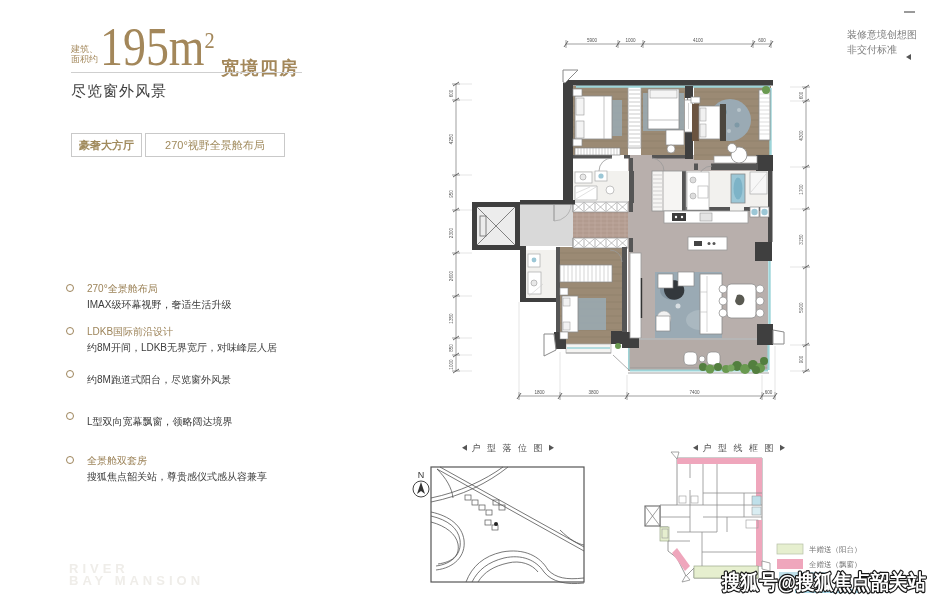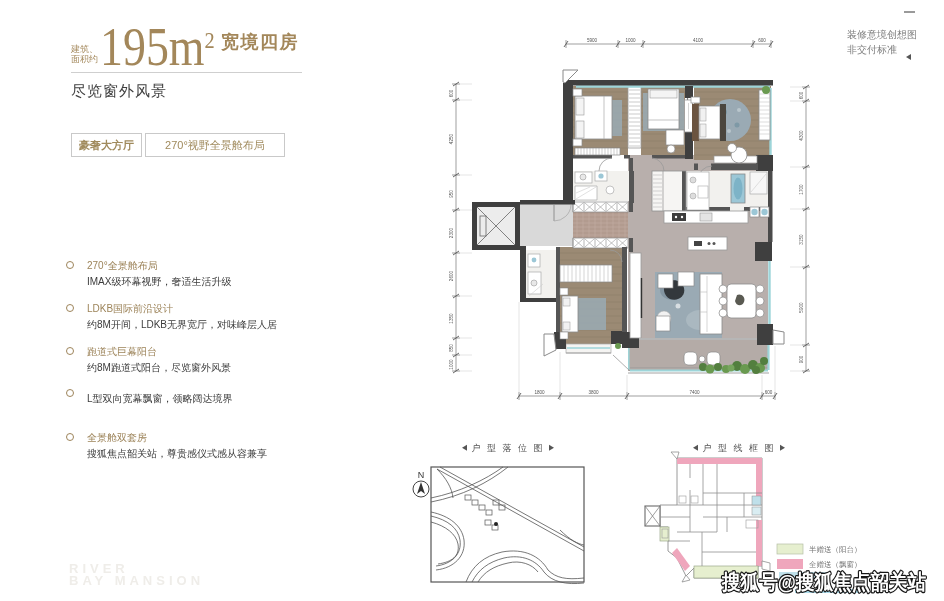--- a/index.html
+++ b/index.html
@@ -3,28 +3,28 @@
 <meta charset="utf-8">
 <style>
   html,body{margin:0;padding:0;}
   body{width:944px;height:601px;position:relative;background:#ffffff;overflow:hidden;
        font-family:"Liberation Sans",sans-serif;}
   .abs{position:absolute;}
   #bigtitle{left:100px;top:13px;font-family:"Liberation Serif",serif;color:#a3875a;
             font-size:54px;line-height:54px;transform:scaleX(0.85);transform-origin:0 0;}
   #bigtitle sup{font-size:24px;vertical-align:17px;}
   #minor{left:71px;top:44px;font-size:9px;line-height:10px;color:#a3875a;}
-  #roomtype{left:221px;top:30px;font-size:18px;font-weight:bold;color:#a3875a;letter-spacing:1.5px;}
+  #roomtype{left:221px;top:56px;font-size:18px;font-weight:bold;color:#a3875a;letter-spacing:1.5px;}
   #divider{left:71px;top:72px;width:231px;height:1px;background:#cfcfcf;}
   #subtitle{left:71px;top:82px;font-size:15px;color:#3f3f3f;letter-spacing:1px;}
   .tag{border:1px solid #c9c9c9;color:#a08a5c;font-size:11px;height:22px;line-height:22px;
        text-align:center;}
   #tag1{left:71px;top:133px;width:69px;font-weight:bold;}
   #tag2{left:145px;top:133px;width:138px;}
-  .feat{left:64px;width:300px;}
+  .feat{left:64px;width:300px;margin-top:23px;}
   .feat .t{color:#9d845a;font-size:10px;line-height:11px;margin:0 0 0 23px;}
   .feat .b{color:#3c3c3c;font-size:10px;line-height:11px;margin:5px 0 0 23px;}
   .feat .ic{position:absolute;left:2px;top:1px;width:6px;height:6px;border:1.5px solid #9d845a;
             border-radius:50%;}
   #f1{top:260px;} #f2{top:303px;} #f3{top:346px;} #f4{top:388px;} #f5{top:432px;}
   #note{right:27px;top:27px;font-size:10px;line-height:15px;color:#7d7d7d;text-align:left;}
   #notetri{right:33px;top:54px;width:0;height:0;border-top:3px solid transparent;
            border-bottom:3px solid transparent;border-right:5px solid #555555;}
   #topdash{right:29px;top:11px;width:11px;height:2px;background:#9a9a9a;}
   #wm1{left:69px;top:563px;color:#efede9;font-size:13px;letter-spacing:4px;font-weight:bold;line-height:12px;}
@@ -558,21 +558,20 @@
     <div class="t">270°全景舱布局</div>
     <div class="b">IMAX级环幕视野，奢适生活升级</div>
   </div>
 <div class="abs feat" id="f2">
     <span class="ic"></span>
     <div class="t">LDKB国际前沿设计</div>
     <div class="b">约8M开间，LDKB无界宽厅，对味峰层人居</div>
   </div>
 <div class="abs feat" id="f3">
     <span class="ic"></span>
-    <div class="t">跑道式巨幕阳台</div>
     <div class="b">约8M跑道式阳台，尽览窗外风景</div>
   </div>
 <div class="abs feat" id="f4">
     <span class="ic"></span>
     <div class="b">L型双向宽幕飘窗，领略阔达境界</div>
   </div>
 <div class="abs feat" id="f5">
     <span class="ic"></span>
     <div class="t">全景舱双套房</div>
     <div class="b">搜狐焦点韶关站，尊贵感仪式感从容兼享</div>

